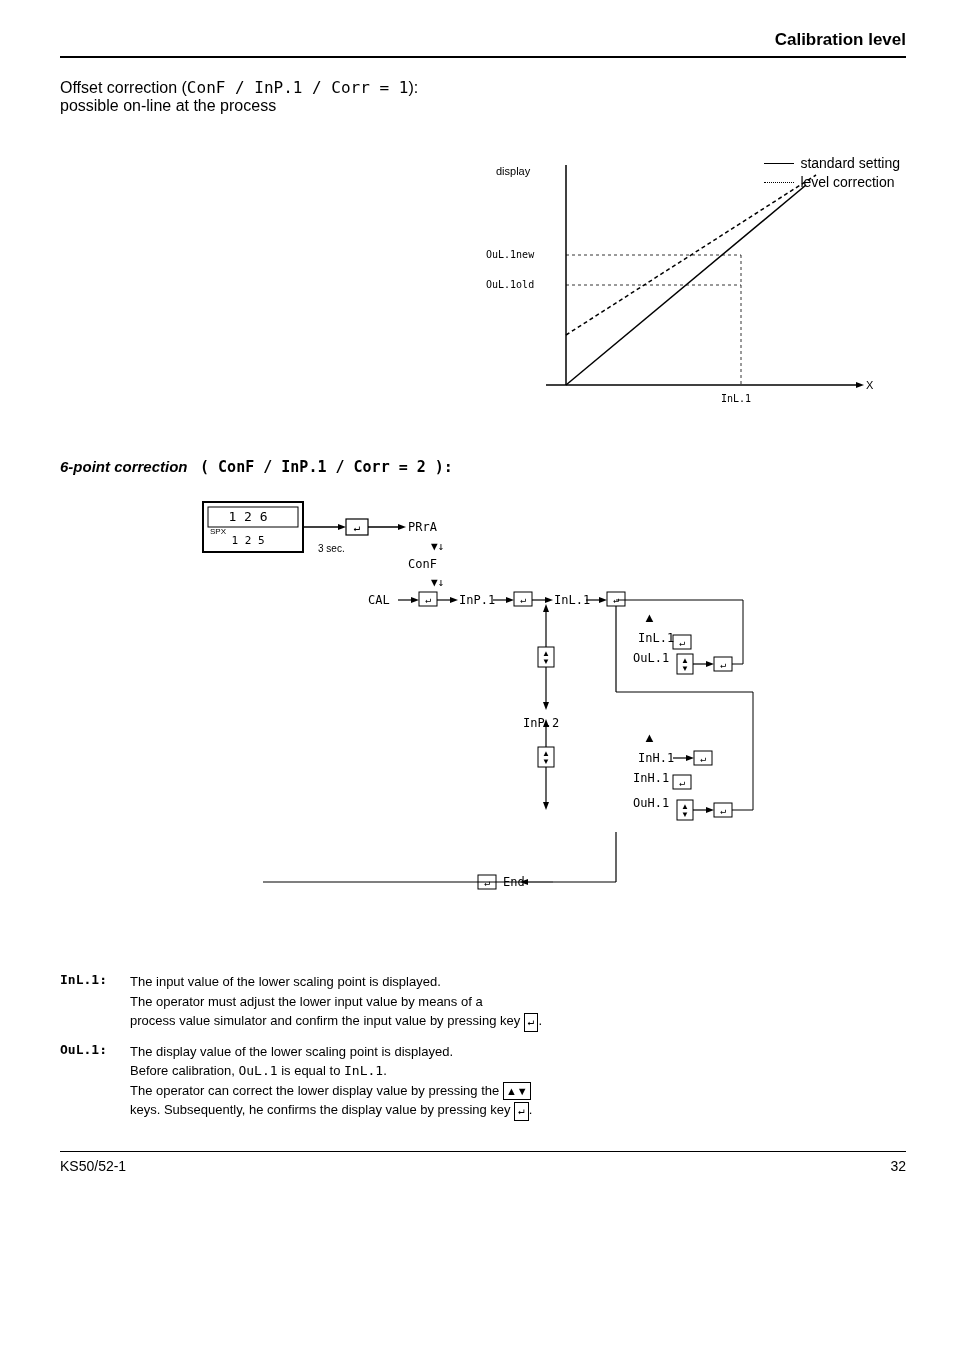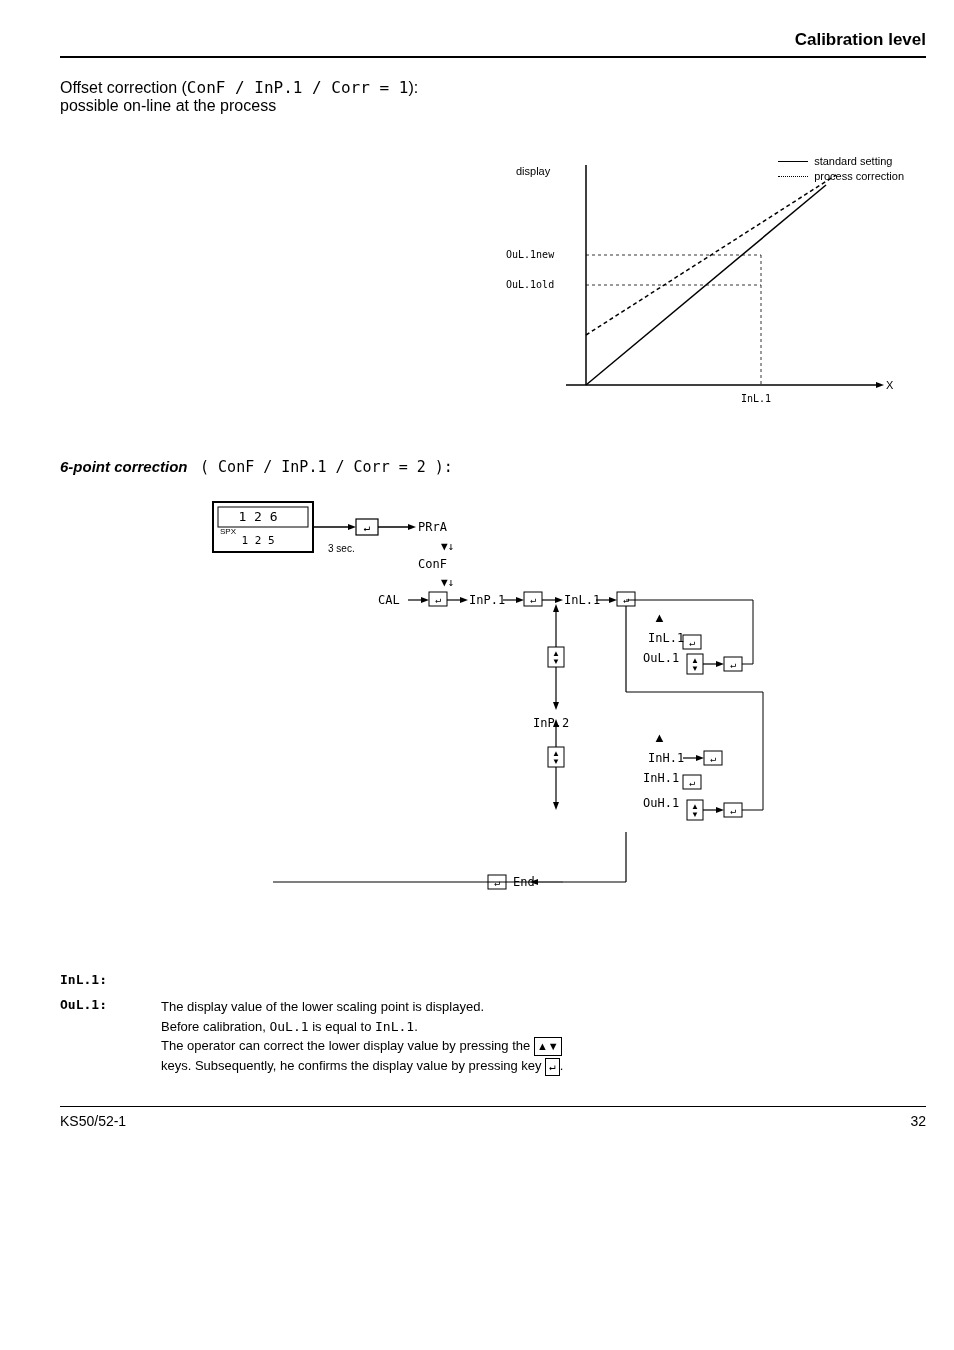--- a/index.html
+++ b/index.html
@@ -7,21 +7,21 @@
       background: #fff;
       font-family: Arial, sans-serif;
       font-size: 13px;
       color: #000;
       width: 954px;
       min-height: 1350px;
       position: relative;
     }
 
     .page {
-      padding: 30px 28px 40px 60px;
+      padding: 30px 48px 40px 60px;
       position: relative;
     }
 
     
     .page-header {
       border-bottom: 2px solid #000;
       text-align: right;
       padding-bottom: 6px;
       margin-bottom: 20px;
     }
@@ -47,22 +47,22 @@
     }
     .chart-wrapper {
       width: 420px;
       position: relative;
     }
 
     
     .legend {
       position: absolute;
       top: 10px;
-      right: 22px;
-      font-size: 11px;
+      right: 6px;
+      font-size: 14px;
     }
     .legend-item {
       display: flex;
       align-items: center;
       margin-bottom: 3px;
     }
     .legend-line {
       width: 30px;
       height: 1px;
       background: #000;
@@ -81,31 +81,30 @@
     }
     .section-two-point h2 {
       font-size: 15px;
       font-style: italic;
       font-weight: bold;
       margin-bottom: 16px;
     }
     .two-point-formula {
       font-family: monospace;
       font-style: normal;
-      font-weight: normal;
+      font-weight: bold;
     }
 
     
     .descriptions {
       margin-top: 20px;
     }
     .desc-item {
       display: flex;
       margin-bottom: 10px;
-      gap: 31px;
     }
     .desc-term {
       font-family: monospace;
       font-size: 13px;
       font-weight: bold;
       min-width: 60px;
       margin-right: 10px;
       white-space: nowrap;
     }
     .desc-def {
@@ -162,21 +161,21 @@
   <div class="chart-container">
     <div class="chart-wrapper">
       
       <div class="legend">
         <div class="legend-item">
           <div class="legend-line"></div>
           <span>standard setting</span>
         </div>
         <div class="legend-item">
           <div class="legend-line-dotted"></div>
-          <span>process correction</span>
+          <span>level correction</span>
         </div>
       </div>
 
       
       <svg width="400" height="280">
 
         <text x="10" y="30" font-size="11">display</text>
 
         <line x1="80" y1="20" x2="80" y2="240" stroke="#000" stroke-width="1.5"></line>
 
@@ -361,20 +360,25 @@
       <line x1="433" y1="200" x2="570" y2="200" stroke="#000" stroke-width="1"></line>
     </svg>
 
   </div>
 
   <div class="descriptions">
     <div class="desc-item">
       <div class="desc-term">
         <span class="mono">InL.1:</span>
       </div>
+      <div class="desc-def">
+        The input value of the lower scaling point is displayed.<br>
+        The operator must adjust the lower input value by means of a<br>
+        process value simulator and confirm the input value by pressing key <span class="enter-key">↵</span>.
+      </div>
     </div>
     <div class="desc-item">
       <div class="desc-term">
         <span class="mono">OuL.1:</span>
       </div>
       <div class="desc-def">
         The display value of the lower scaling point is displayed.<br>
         Before calibration, <span class="mono">OuL.1</span> is equal to <span class="mono">InL.1</span>.<br>
         The operator can correct the lower display value by pressing the <span class="updown-key">▲▼</span><br>
         keys. Subsequently, he confirms the display value by pressing key <span class="enter-key">↵</span>.

